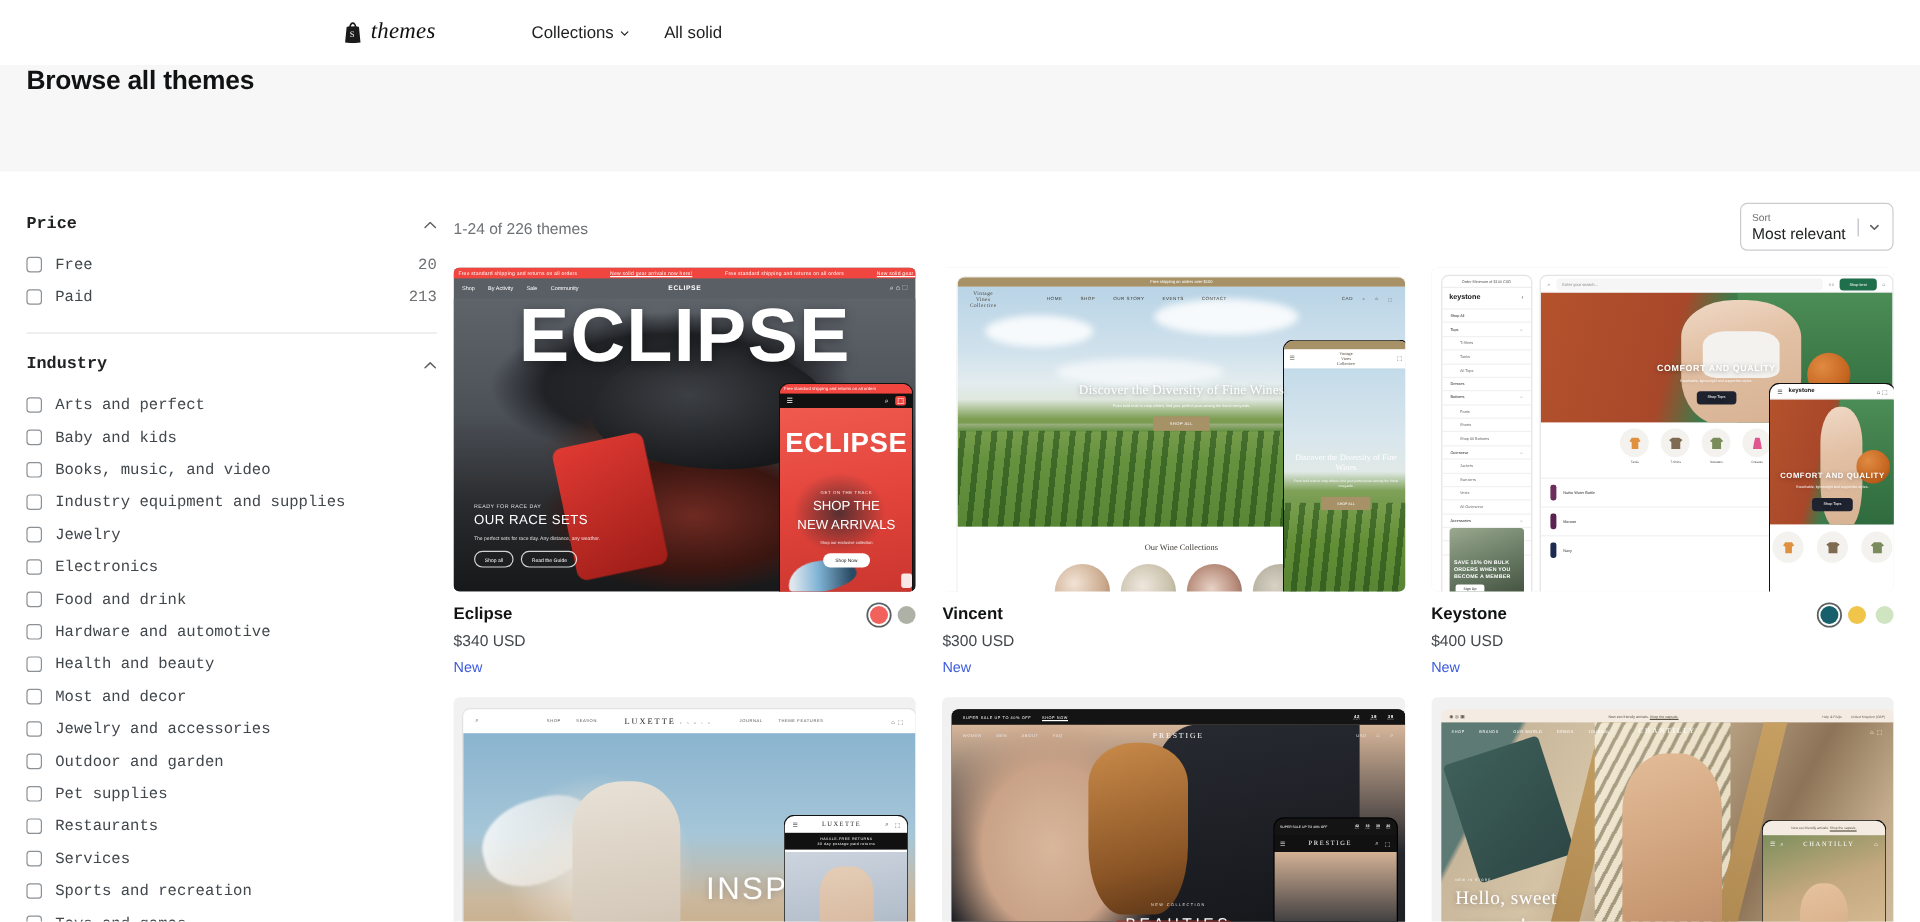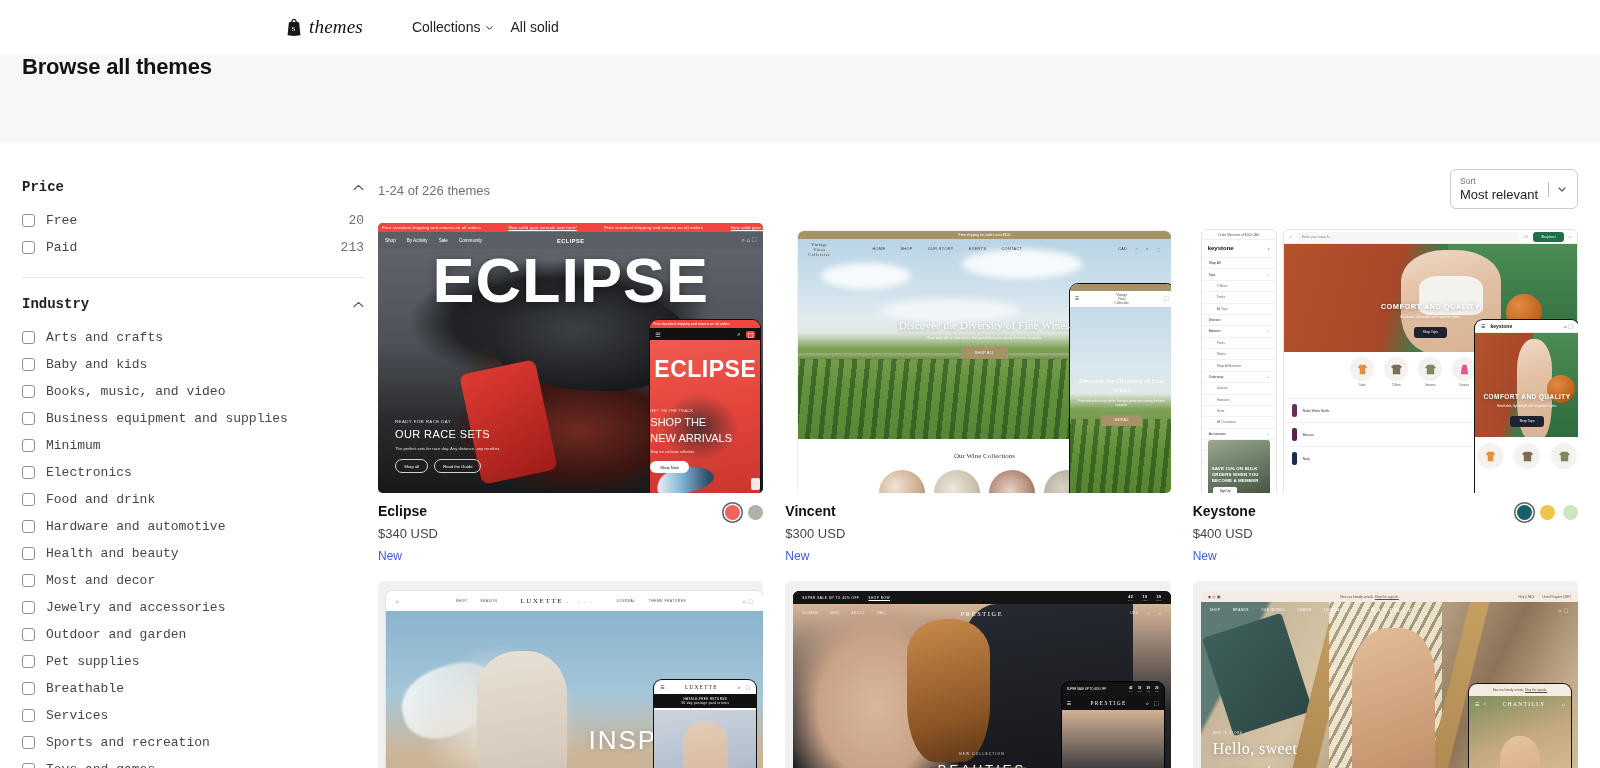--- a/index.html
+++ b/index.html
@@ -24,21 +24,21 @@
   .nav-left { display: flex; align-items: center; margin-left: 286px; }
   .logo-wrap { display: flex; align-items: center; gap: 7px; }
   .logo-bag { width: 16px; height: 18px; display: block; }
   .logo-word {
     font-family: "Liberation Serif", serif;
     font-style: italic;
     font-size: 19px;
     letter-spacing: .2px;
     color: #111;
   }
-  .nav-links { display: flex; align-items: center; gap: 16px; margin-left: 49px; }
+  .nav-links { display: flex; align-items: center; gap: 28px; margin-left: 80px; }
   .nav-link {
     font-size: 14px; color: #202223; cursor: pointer;
     display: flex; align-items: center; gap: 5px; white-space: nowrap;
   }
   .chev { width: 9px; height: 9px; display: inline-block; }
   .nav-right {
     margin-left: auto; margin-right: 352px;
     display: flex; align-items: center; gap: 22px;
   }
   .search-btn { width: 22px; height: 22px; cursor: pointer; display: block; }
@@ -203,21 +203,21 @@
     position: absolute; top: 20px; left: 0; right: 0; bottom: 0;
     background:
       radial-gradient(ellipse 50% 30% at 45% 55%, rgba(40,40,45,.75), rgba(240,70,63,0) 70%),
       linear-gradient(170deg, #ef5a4f 0%, #e4453c 45%, #c8352e 100%);
     overflow: hidden;
   }
   .ecl-pword {
     position: absolute; top: 16px; left: 0; right: 0; text-align: center;
     font-size: 23px; font-weight: 800; color: #fff; letter-spacing: .5px;
   }
-  .ecl-ptext { position: absolute; left: 0; right: 0; bottom: 26px; color: #fff; }
+  .ecl-ptext { position: absolute; left: 0; right: 0; bottom: 26px; text-align: center; color: #fff; }
   .ecl-pkick { font-size: 3.6px; letter-spacing: .5px; opacity: .9; }
   .ecl-ph1 { font-size: 11px; line-height: 13px; margin-top: 3px; }
   .ecl-psub { font-size: 3.4px; margin-top: 5px; opacity: .85; }
   .ecl-pbtn {
     display: inline-block; margin-top: 7px; background: #fff; color: #111;
     font-size: 4px; border-radius: 8px; padding: 3.5px 10px;
   }
   .ecl-shoe {
     position: absolute; left: 6px; bottom: 6px; width: 58px; height: 26px;
     background: linear-gradient(100deg, #dfe7ee 10%, #7fb3d5 45%, #2b4a63 90%);
@@ -727,37 +727,37 @@
         <div class="divider"></div>
         <div class="filter-group">
           <div class="filter-head">
             <span class="filter-head-title">Industry</span>
             <svg class="caret" viewBox="0 0 11 7">
               <path d="M1.2 5.5L5.5 1.4l4.3 4.1" fill="none" stroke="#5c5f62" stroke-width="1.2" stroke-linecap="round" stroke-linejoin="round"></path>
             </svg>
           </div>
           <div class="filter-row">
             <span class="cbx"></span>
-            <span class="filter-label">Arts and crafts</span>
+            <span class="filter-label">Arts and perfect</span>
           </div>
           <div class="filter-row">
             <span class="cbx"></span>
             <span class="filter-label">Baby and kids</span>
           </div>
           <div class="filter-row">
             <span class="cbx"></span>
             <span class="filter-label">Books, music, and video</span>
           </div>
           <div class="filter-row">
             <span class="cbx"></span>
-            <span class="filter-label">Business equipment and supplies</span>
-          </div>
-          <div class="filter-row">
-            <span class="cbx"></span>
-            <span class="filter-label">Minimum</span>
+            <span class="filter-label">Industry equipment and supplies</span>
+          </div>
+          <div class="filter-row">
+            <span class="cbx"></span>
+            <span class="filter-label">Jewelry</span>
           </div>
           <div class="filter-row">
             <span class="cbx"></span>
             <span class="filter-label">Electronics</span>
           </div>
           <div class="filter-row">
             <span class="cbx"></span>
             <span class="filter-label">Food and drink</span>
           </div>
           <div class="filter-row">
@@ -779,21 +779,21 @@
           <div class="filter-row">
             <span class="cbx"></span>
             <span class="filter-label">Outdoor and garden</span>
           </div>
           <div class="filter-row">
             <span class="cbx"></span>
             <span class="filter-label">Pet supplies</span>
           </div>
           <div class="filter-row">
             <span class="cbx"></span>
-            <span class="filter-label">Breathable</span>
+            <span class="filter-label">Restaurants</span>
           </div>
           <div class="filter-row">
             <span class="cbx"></span>
             <span class="filter-label">Services</span>
           </div>
           <div class="filter-row">
             <span class="cbx"></span>
             <span class="filter-label">Sports and recreation</span>
           </div>
           <div class="filter-row">

